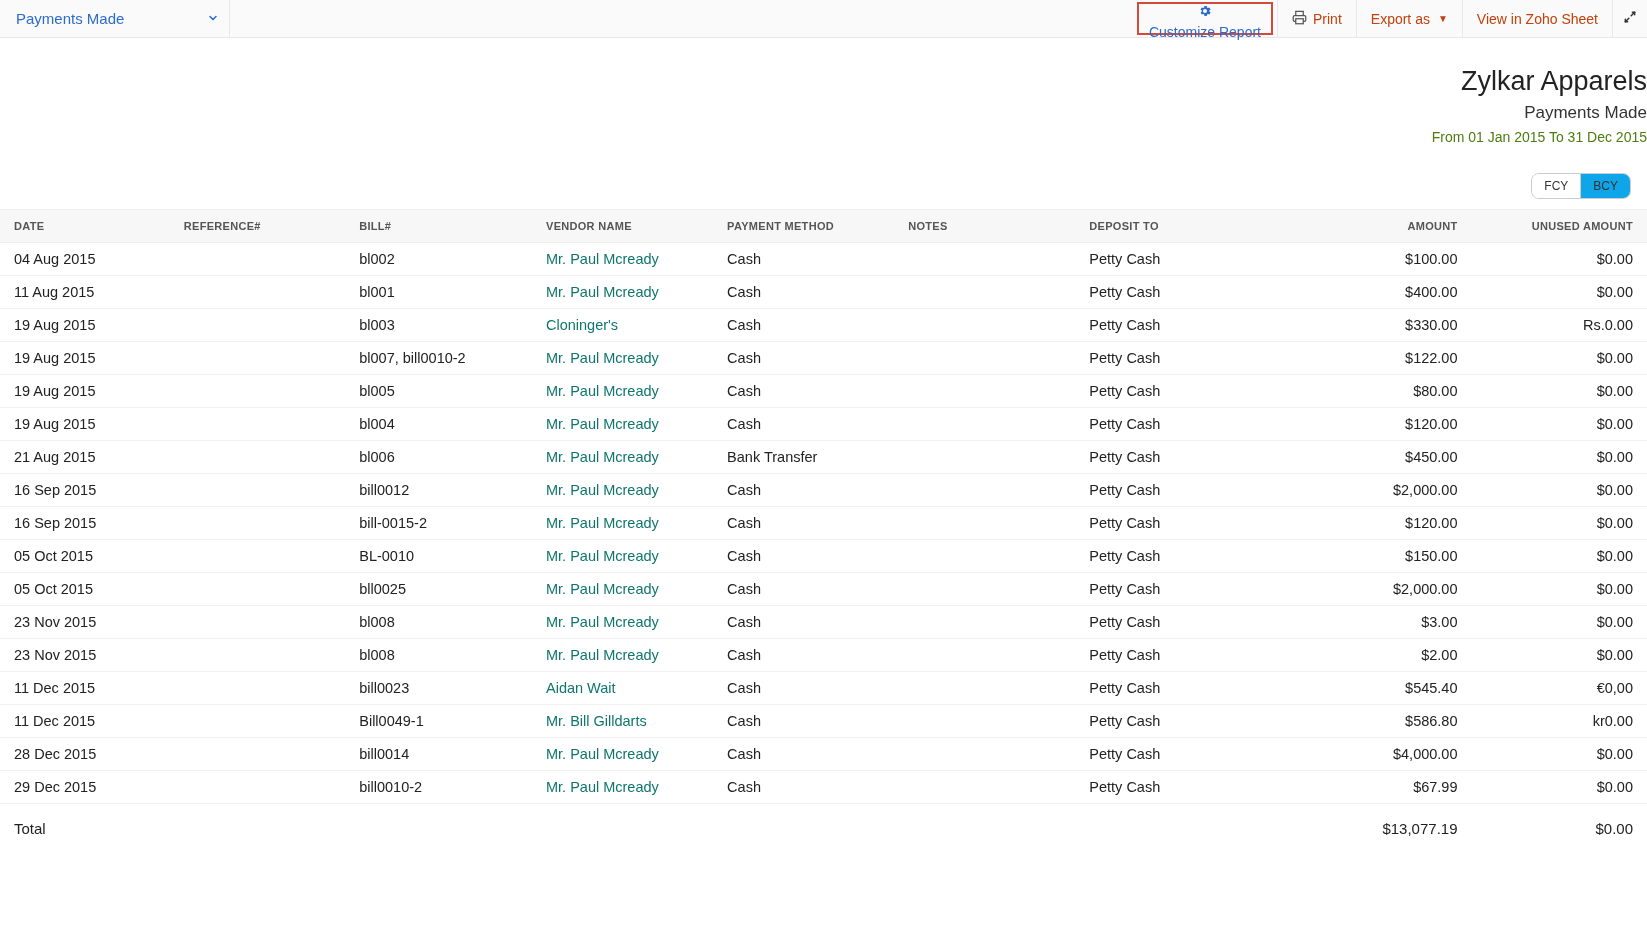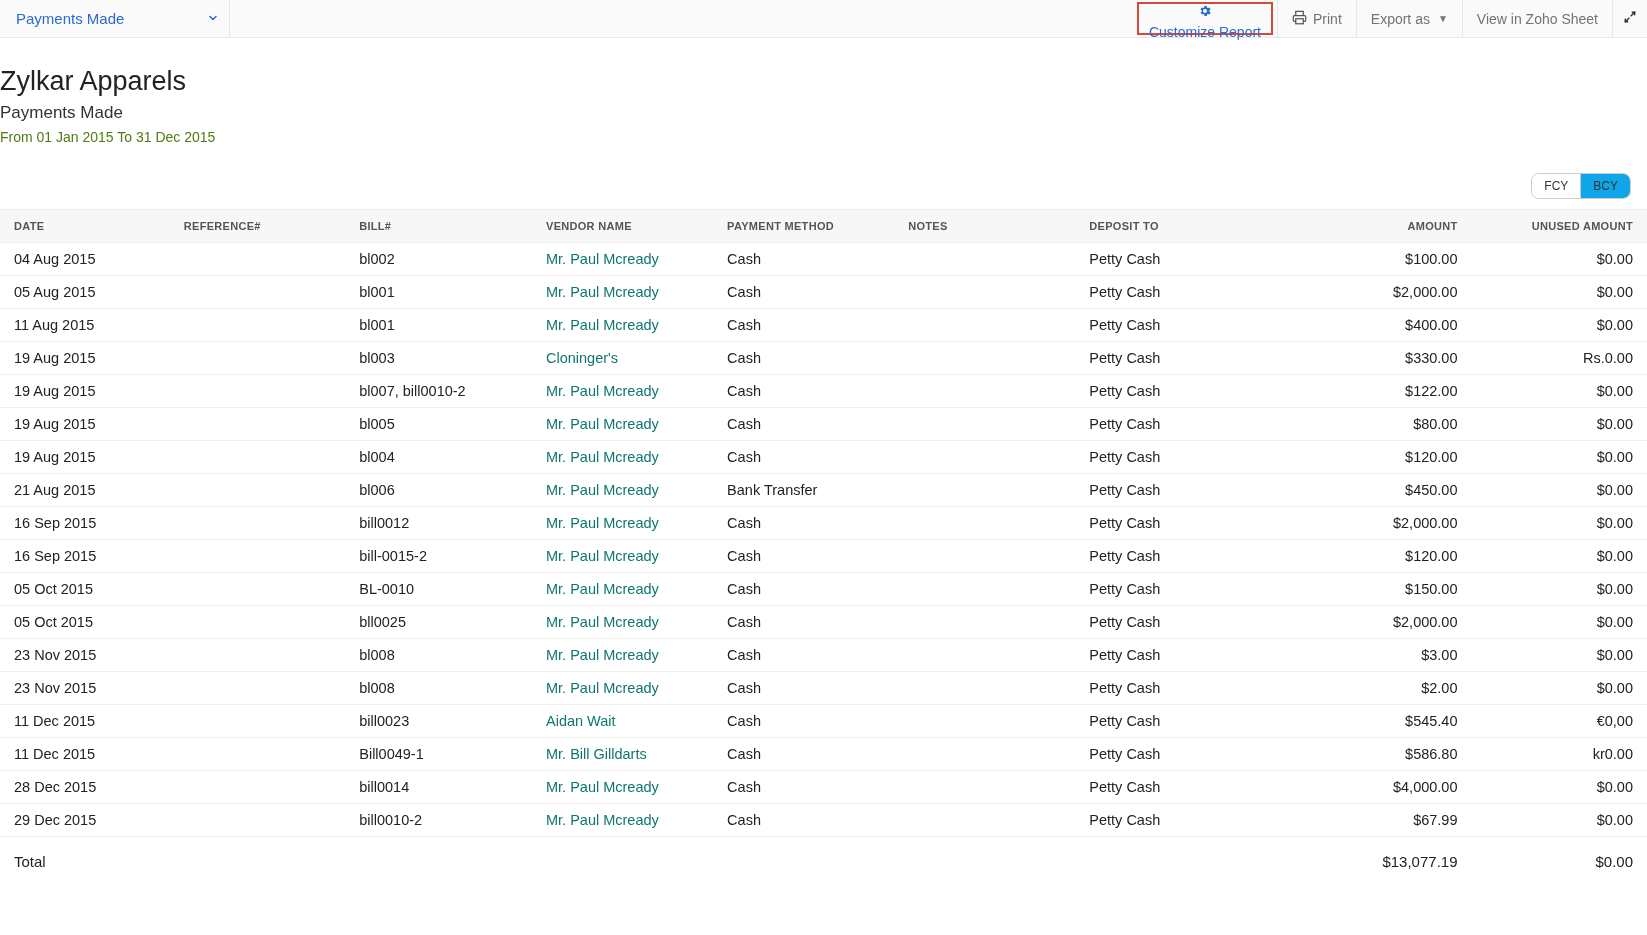--- a/index.html
+++ b/index.html
@@ -2,28 +2,28 @@
 <html><head>
 <meta charset="utf-8">
 <style>
 * { margin:0; padding:0; box-sizing:border-box; }
 body { font-family:-apple-system,BlinkMacSystemFont,"Segoe UI",Helvetica,Arial,sans-serif; font-size:14px; color:#333; background:#fff; }
 .topbar { display:flex; align-items:stretch; border-bottom:1px solid #e8e8e8; background:#fafafa; height:38px; }
 .top-left { display:flex; align-items:center; padding:0 10px 0 16px; width:230px; border-right:1px solid #e8e8e8; justify-content:space-between; }
 .top-left-title { color:#2a6bcc; font-size:15px; font-weight:500; }
 .chevron { color:#2a6bcc; font-size:14px; }
 .top-right { margin-left:auto; display:flex; align-items:stretch; }
-.tb-btn { display:flex; align-items:center; gap:6px; padding:0 14px; border-left:1px solid #e8e8e8; cursor:pointer; font-size:14px; color:#737373; background:transparent; border-top:none; border-bottom:none; border-right:none; white-space:nowrap; }
+.tb-btn { display:flex; align-items:center; gap:6px; padding:0 14px; border-left:1px solid #e8e8e8; cursor:pointer; font-size:14px; color:#c2410c; background:transparent; border-top:none; border-bottom:none; border-right:none; white-space:nowrap; }
 .tb-btn.customize { color:#2a6bcc; border:2px solid #d34a3a; margin:2px 4px; padding:0 10px;flex-direction:column; }
 .tb-btn.expand { padding:0 10px; }
 .gear { display:inline-block; width:14px; height:14px; }
 .print-icon { font-size:15px; }
 .caret-down { font-size:10px; margin-left:2px; }
 .expand-icon { font-size:14px; }
-.report-header { text-align:left; padding:28px 0 16px 0; }
+.report-header { text-align:right; padding:28px 0 16px 0; }
 .company { font-size:27px; font-weight:400; color:#222; margin-bottom:6px; }
 .report-title { font-size:17px; color:#333; margin-bottom:6px; }
 .date-range { font-size:14px; color:#4d7c0f; }
 .currency-toggle { display:flex; justify-content:flex-end; padding:12px 16px 10px 0; }
 .ct-group { display:flex; border:1px solid #ccc; border-radius:8px; overflow:hidden; }
 .ct-btn { padding:5px 12px; font-size:12px; background:#fff; color:#333; border:none; cursor:pointer; }
 .ct-btn.active { background:#0ea5e9; }
 .ct-btn + .ct-btn { border-left:1px solid #ccc; }
 table { width:100%; border-collapse:collapse; }
 thead th { text-align:left; font-size:11px; font-weight:700; color:#555; text-transform:uppercase; padding:10px 14px; background:#f7f7f7; border-top:1px solid #eee; border-bottom:1px solid #eee; letter-spacing:0.3px; }
@@ -125,31 +125,20 @@
         <td></td>
         <td>bl002</td>
         <td><span class="vendor-link">Mr. Paul Mcready</span></td>
         <td>Cash</td>
         <td></td>
         <td>Petty Cash</td>
         <td class="num">$100.00</td>
         <td class="num">$0.00</td>
       </tr>
       <tr>
-        <td>05 Aug 2015</td>
-        <td></td>
-        <td>bl001</td>
-        <td><span class="vendor-link">Mr. Paul Mcready</span></td>
-        <td>Cash</td>
-        <td></td>
-        <td>Petty Cash</td>
-        <td class="num">$2,000.00</td>
-        <td class="num">$0.00</td>
-      </tr>
-      <tr>
         <td>11 Aug 2015</td>
         <td></td>
         <td>bl001</td>
         <td><span class="vendor-link">Mr. Paul Mcready</span></td>
         <td>Cash</td>
         <td></td>
         <td>Petty Cash</td>
         <td class="num">$400.00</td>
         <td class="num">$0.00</td>
       </tr>

